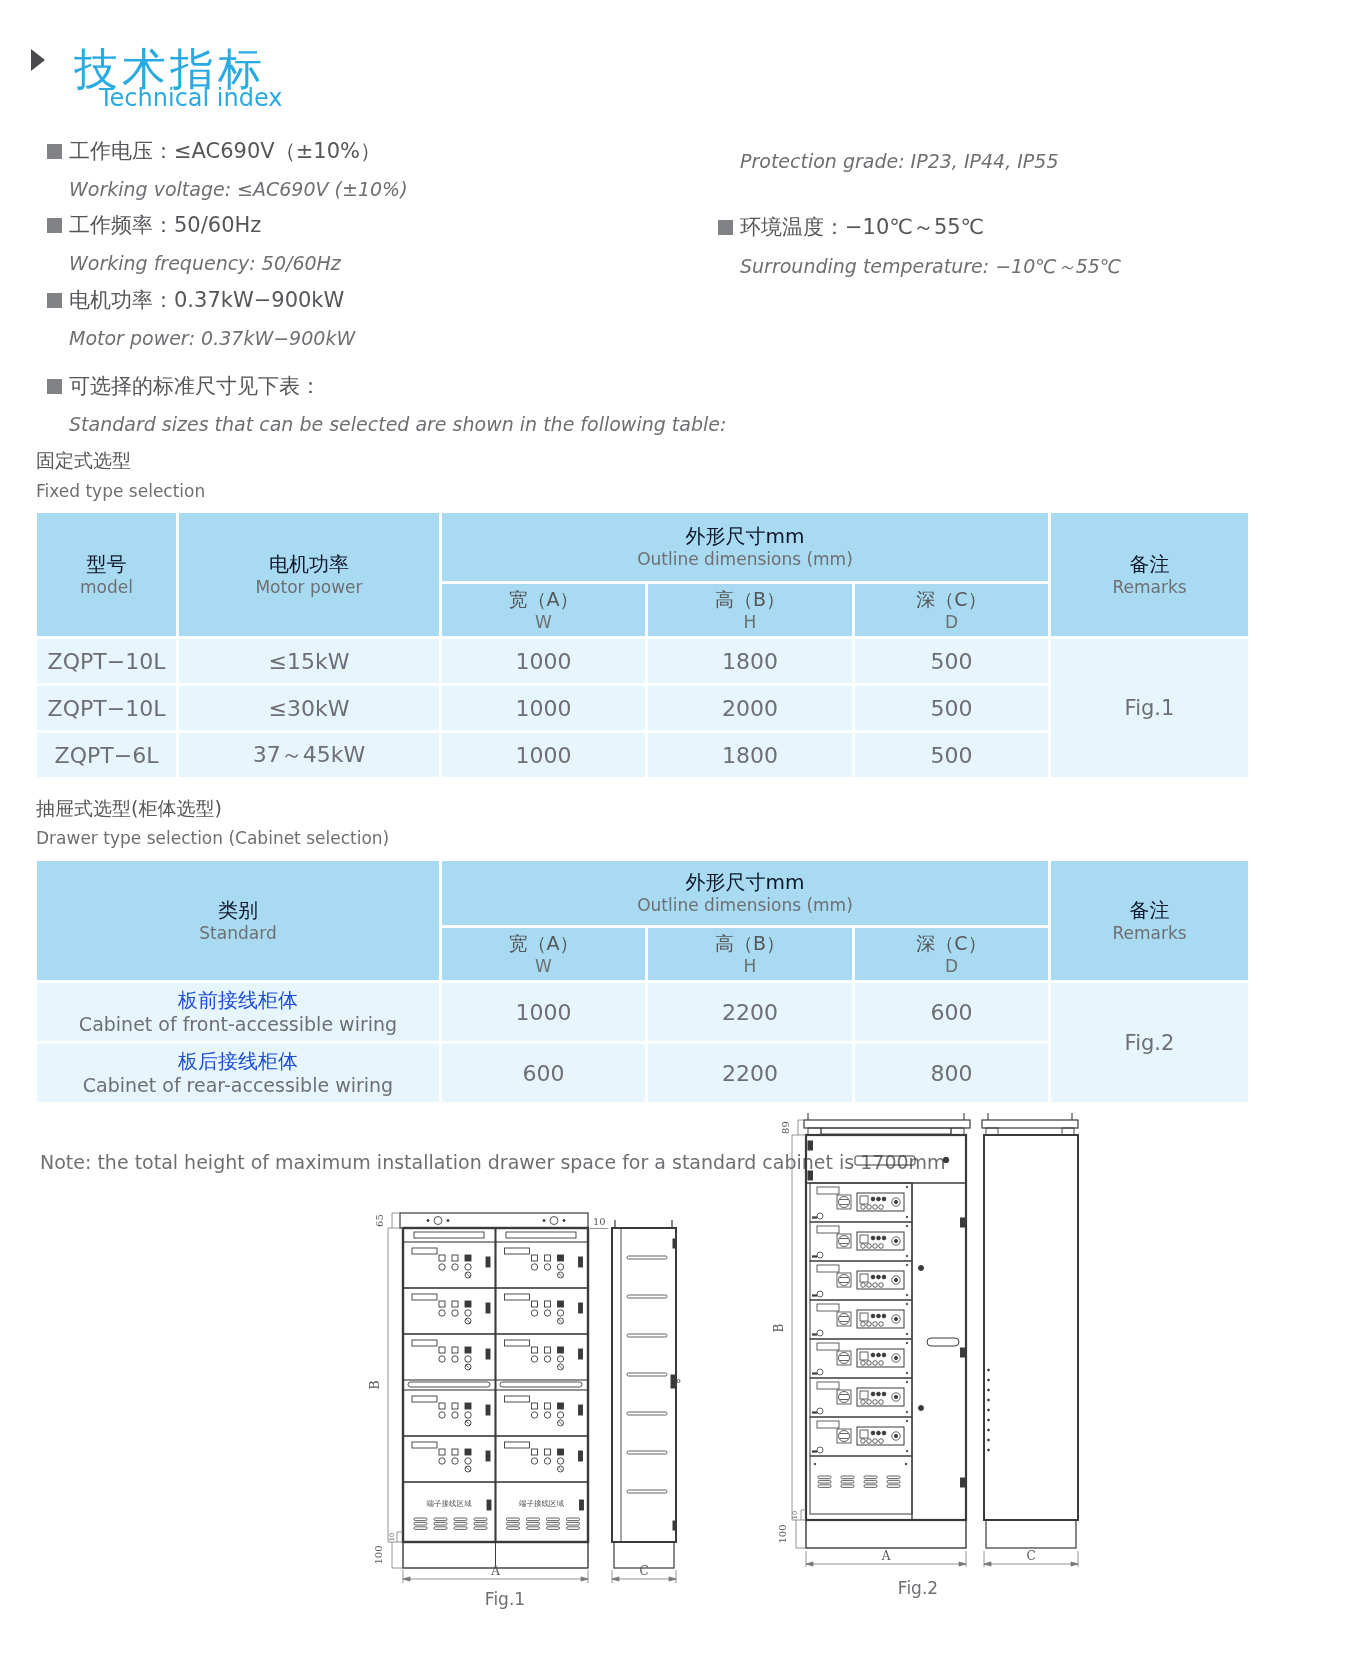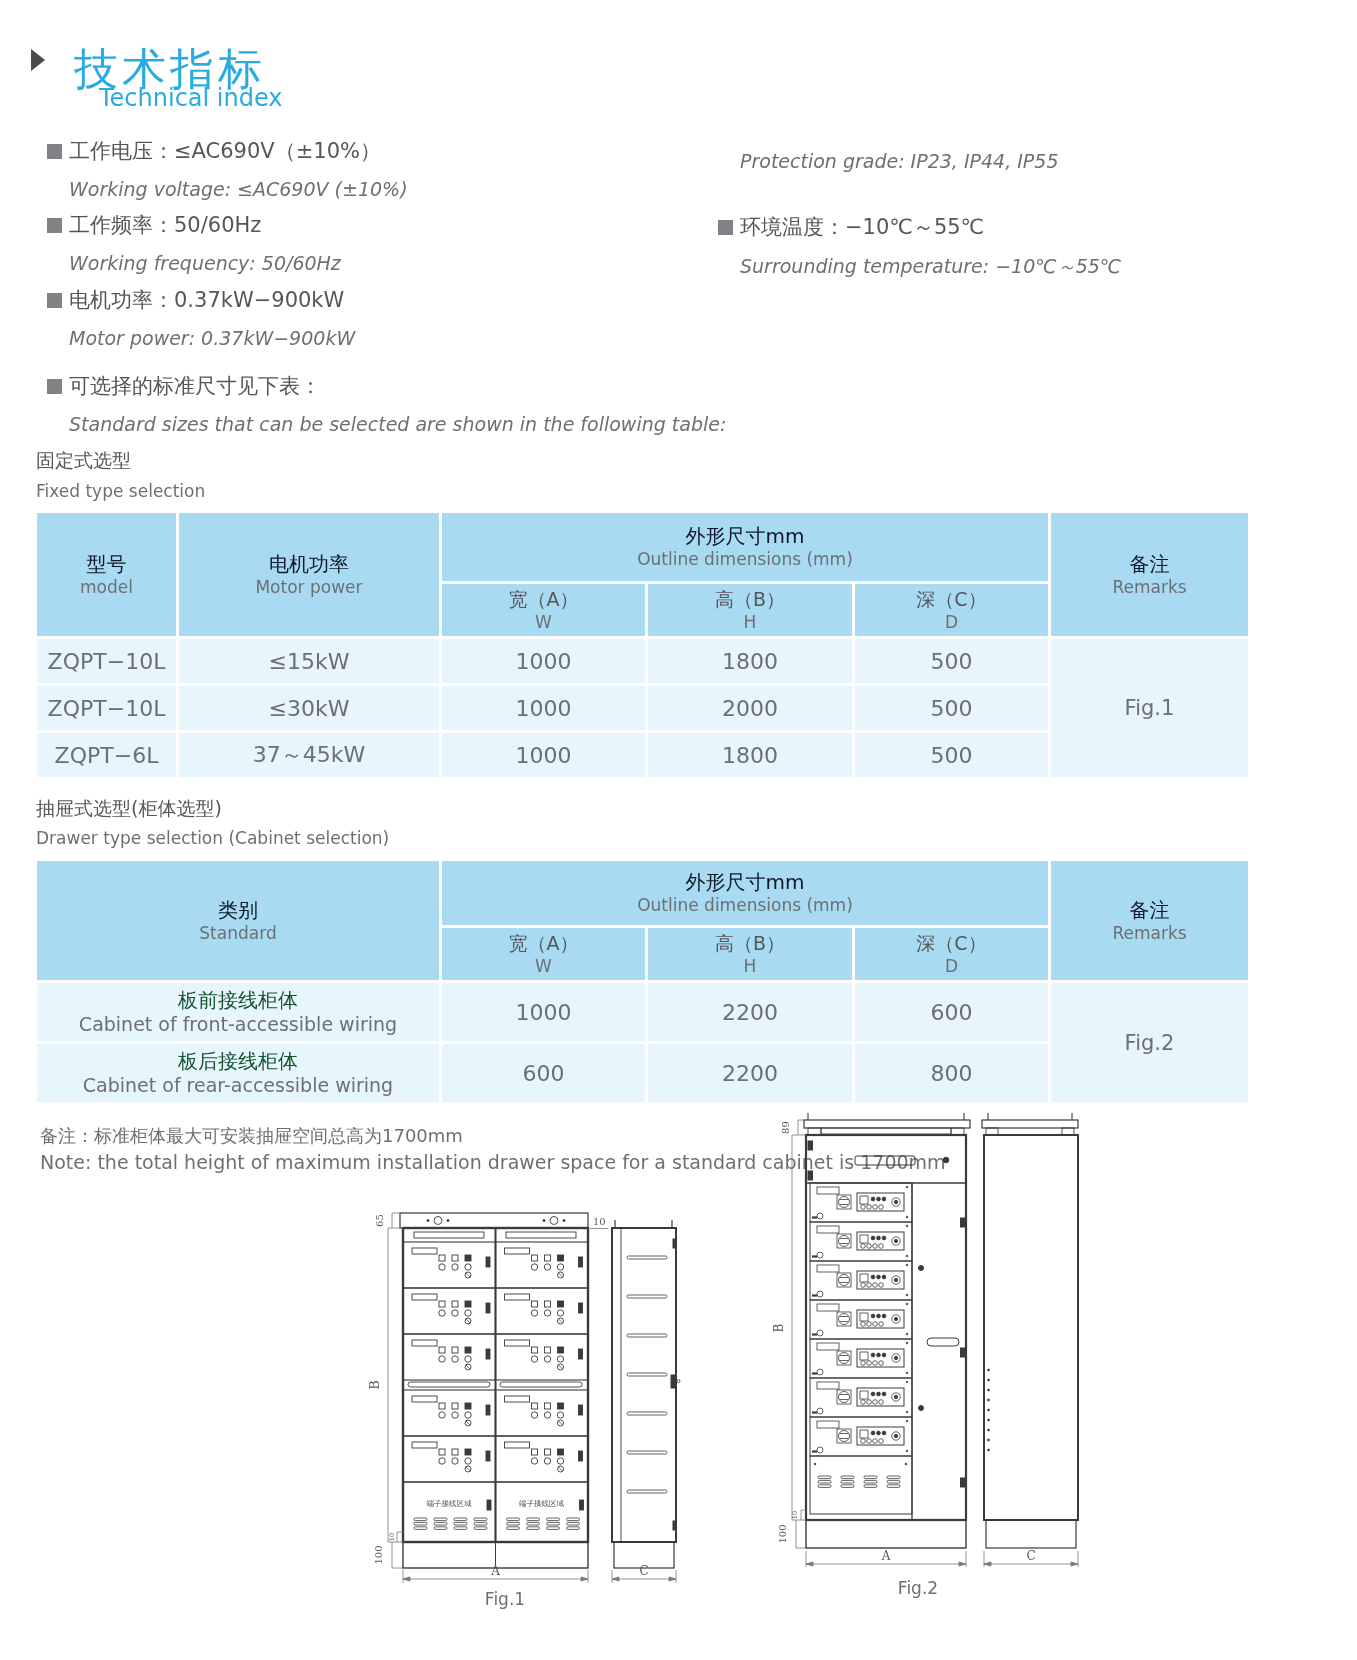--- a/index.html
+++ b/index.html
@@ -23,21 +23,21 @@
   
   table.spec-table{position:absolute;border-collapse:separate;border-spacing:3px;table-layout:fixed;width:1217px;}
   table.spec-table th{background:#a8daf1;font-weight:normal;text-align:center;vertical-align:middle;padding:0;}
   table.spec-table td{background:#e7f5fd;text-align:center;vertical-align:middle;padding:0;}
   .hzh{font-size:20px;color:#0f172a;line-height:1.3;}
   .hen{font-size:17px;color:#6e6f73;line-height:1.25;}
   .szh{font-size:19px;color:#55565a;line-height:1.25;}
   .sen{font-size:17px;color:#6e6f73;line-height:1.2;}
   .cell-num{font-size:22px;color:#6e6f73;}
   .cell-model{font-size:22px;color:#6e6f73;}
-  .cat-zh{font-size:20px;color:#14532d;line-height:1.3;}
+  .cat-zh{font-size:20px;color:#1d4ed8;line-height:1.3;}
   .cat-en{font-size:19px;color:#6e6f73;line-height:1.25;}
   .remark-cell{font-size:21px;color:#6e6f73;}
   
   .note-zh{position:absolute;left:40px;top:1124px;font-size:18px;color:#6e6f73;white-space:nowrap;}
   .note-en{position:absolute;left:40px;top:1151px;font-size:19px;color:#6e6f73;white-space:nowrap;}
   
   svg.fig{position:absolute;}
   svg.fig text{font-family:"DejaVu Serif","Liberation Serif",serif;}
   svg.fig text.cap{font-family:"DejaVu Sans","Liberation Sans",sans-serif;}
 </style>
@@ -201,21 +201,20 @@
         <div class="cat-zh">板后接线柜体</div>
         <div class="cat-en">Cabinet of rear-accessible wiring</div>
       </td>
       <td class="cell-num">600</td>
       <td class="cell-num">2200</td>
       <td class="cell-num">800</td>
     </tr>
   </tbody>
     </table>
 
-  <div class="note-zh">备注：标准柜体最大可安装抽屉空间总高为1700mm</div>
   <div class="note-en">Note: the total height of maximum installation drawer space for a standard cabinet is 1700mm</div>
 
   <svg class="fig" style="left:350px;top:1201px" width="340" height="412" viewBox="0 0 340 412">
     <defs>
       <g id="vent3" stroke="#3a3a3c" stroke-width="0.8" fill="none">
         <rect width="13" height="2.6" rx="1.3"></rect>
           <rect y="4.4" width="13" height="2.6" rx="1.3"></rect>
           <rect y="8.8" width="13" height="2.6" rx="1.3"></rect>
       </g>
       <g id="f1cell" stroke="#3a3a3c" stroke-width="0.9" fill="none">

